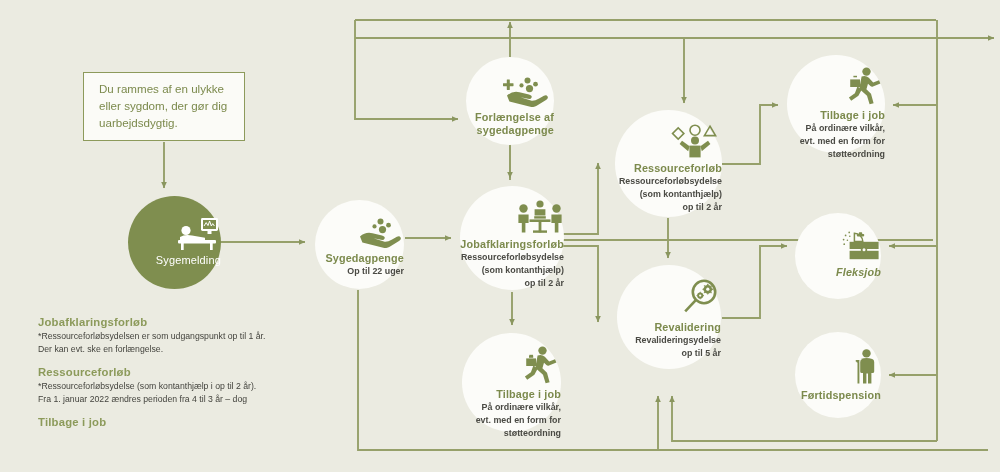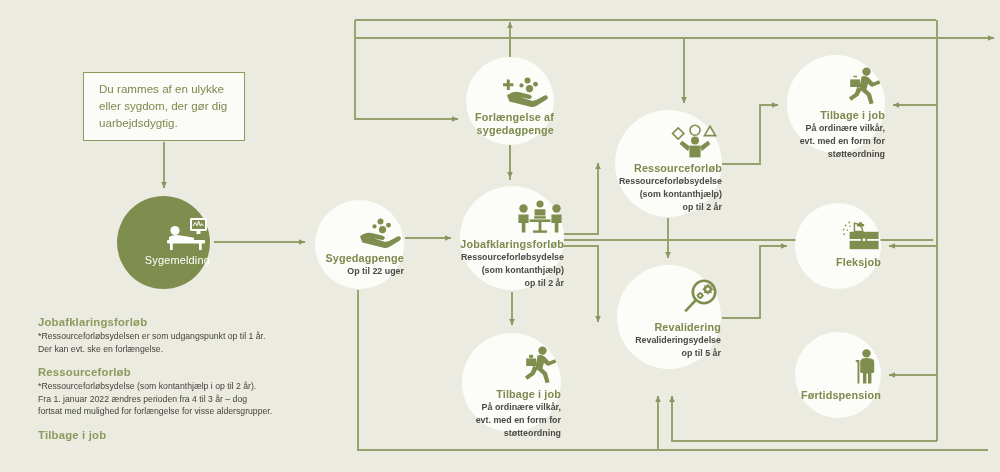--- a/index.html
+++ b/index.html
@@ -28,29 +28,29 @@
   .node{position:absolute;border-radius:50%;display:flex;flex-direction:column;
         align-items:flex-end;justify-content:flex-start;box-sizing:border-box;text-align:center;}
   .node.white{background:#fcfcf9;}
   .node.olive{background:#7f8e4f;}
   .ic{display:block;}
   .n-title{color:#7c8a4d;font-size:10.8px;font-weight:700;letter-spacing:.15px;line-height:1.25;}
   .n-sub{color:#4a4a44;font-size:8.9px;line-height:1.42;font-weight:700;}
   .node.olive .n-title{color:#ffffff;font-size:11px;font-weight:400;}
 
   
-  #node-sygemelding{left:117px;top:196px;width:93px;height:93px;padding-top:22px;}
+  #node-sygemelding{left:128px;top:196px;width:93px;height:93px;padding-top:22px;}
   #node-sygedagpenge{left:315px;top:200px;width:89px;height:89px;padding-top:18px;}
   #node-forlaengelse{left:466px;top:57px;width:88px;height:88px;padding-top:20px;}
   #node-jobafklaring{left:460px;top:186px;width:104px;height:104px;padding-top:14px;}
   #node-ressource{left:615px;top:110px;width:107px;height:107px;padding-top:14px;}
   #node-revalidering{left:617px;top:265px;width:104px;height:104px;padding-top:14px;}
   #node-tilbage-bottom{left:462px;top:333px;width:99px;height:99px;padding-top:13px;}
   #node-tilbage-top{left:787px;top:55px;width:98px;height:98px;padding-top:12px;}
-  #node-fleksjob{left:795px;top:203px;width:86px;height:86px;padding-top:17px;}
+  #node-fleksjob{left:795px;top:213px;width:86px;height:86px;padding-top:17px;font-style:italic;}
   #node-fortid{left:795px;top:332px;width:86px;height:86px;padding-top:17px;}
 
   
   .legend{position:absolute;left:38px;top:316px;width:250px;}
   .lg-h{color:#8c9a5a;font-size:11.3px;font-weight:700;margin:0 0 2px 0;letter-spacing:.2px;}
   .lg-p{color:#44443e;font-size:8.7px;line-height:1.45;margin:0 0 11px 0;}
 </style>
 </head>
 <body>
 
@@ -330,21 +330,20 @@
         <span>*Ressourceforløbsydelsen er som udgangspunkt op til 1 år.</span><br>
         <span>Der kan evt. ske en forlængelse.</span>
       </p>
     </div>
 
     <div>
       <p class="lg-h">Ressourceforløb</p>
       <p class="lg-p">
         <span>*Ressourceforløbsydelse (som kontanthjælp i op til 2 år).</span><br>
         <span>Fra 1. januar 2022 ændres perioden fra 4 til 3 år – dog</span><br>
-        <span>fortsat med mulighed for forlængelse for visse aldersgrupper.</span>
       </p>
     </div>
 
     <div>
       <p class="lg-h">Tilbage i job</p>
     </div>
 
   </div>
 
 </div>

